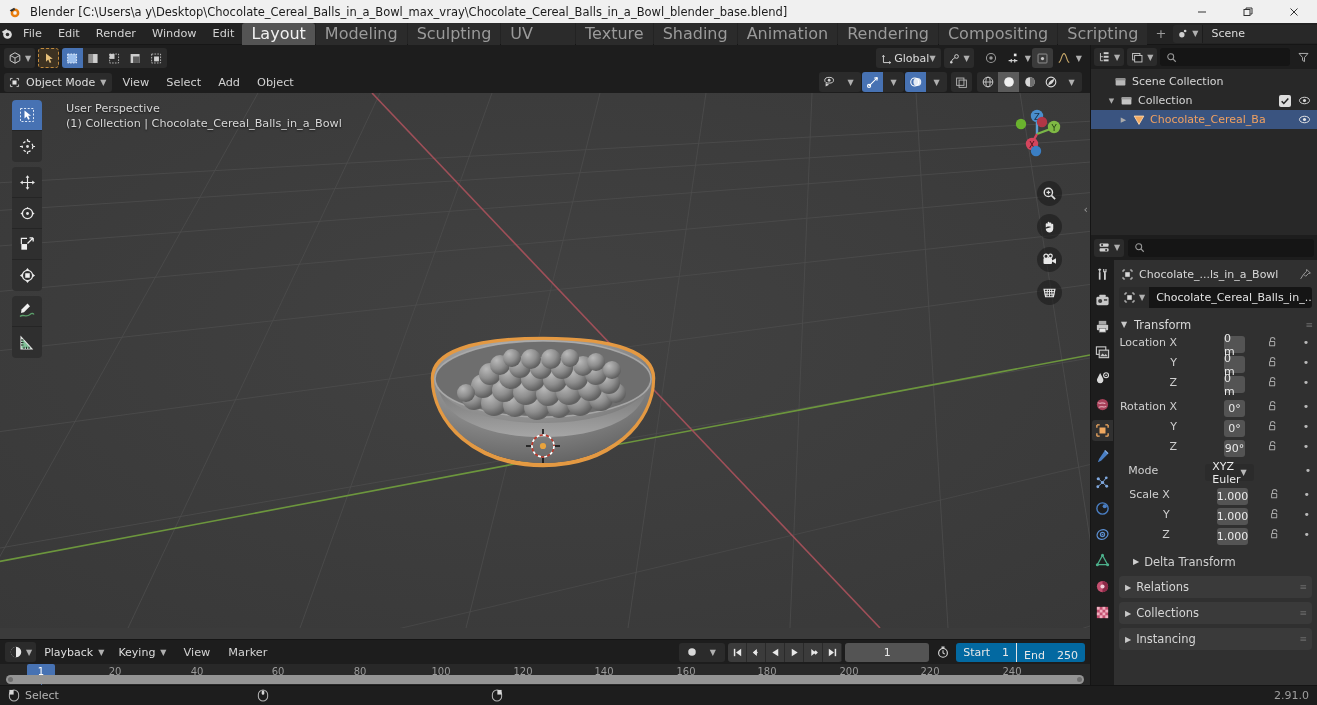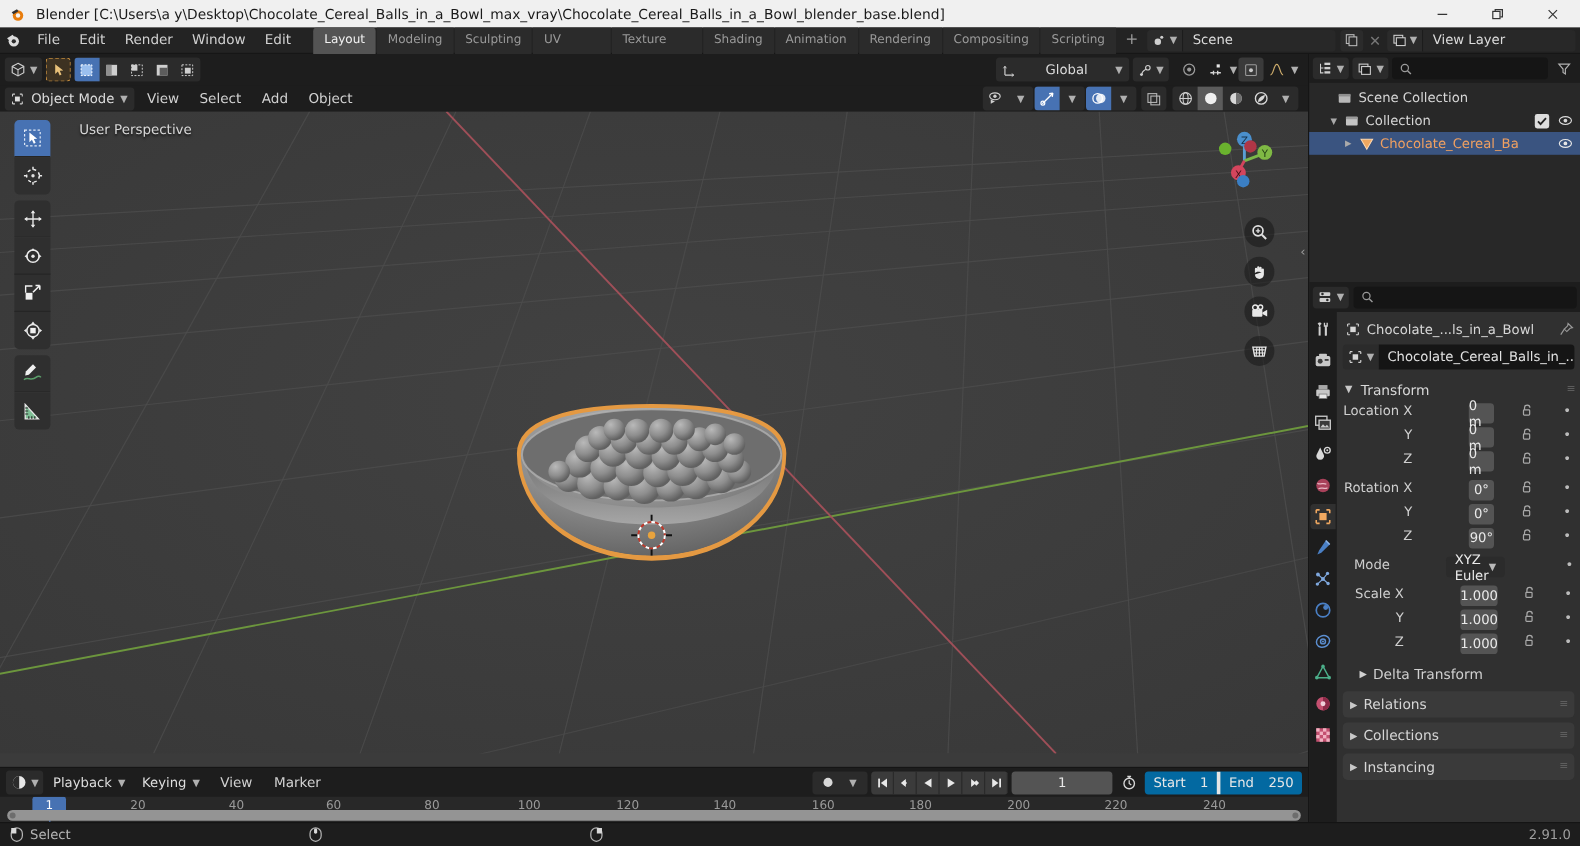--- a/index.html
+++ b/index.html
@@ -30,21 +30,21 @@
   .topbar {
     height:22px; background:#232323; display:flex; align-items:center; flex:0 0 22px;
     border-bottom:1px solid #161616;
   }
   .tb-logo { width:26px; display:flex; align-items:center; justify-content:center; }
   .menu-item {
     padding:0 8px; height:19px; line-height:19px; color:#d2d2d2; font-size:11.3px; border-radius:3px;
   }
   .ws-sep { width:12px; }
   .ws-tab {
-    padding:0 9px; height:22px; line-height:22px; color:#9a9a9a; font-size:10px;
+    padding:0 9px; height:22px; line-height:22px; color:#9a9a9a; font-size:16px;
     background:#2b2b2b; margin-right:1px; position:relative;
   }
   .ws-tab.active { background:#545454; color:#f2f2f2; border-radius:3px 3px 0 0;}
   .ws-plus { padding:0 7px; color:#9b9b9b; font-size:13px; line-height:22px;}
   .tb-right { margin-left:auto; display:flex; align-items:center; padding-right:4px; gap:2px;}
   .id-block { display:flex; align-items:center; height:18px; }
   .id-icon { background:#2b2b2b; border-radius:3px 0 0 3px; height:18px; padding:0 4px; display:flex; align-items:center; gap:2px; }
   .id-field {
     background:#282828; height:18px; line-height:18px; padding:0 8px; min-width:128px;
     color:#dcdcdc; font-size:11px; border-radius:0 3px 3px 0; border-left:1px solid #1c1c1c;
@@ -73,21 +73,21 @@
   .icon-btn.sel { background:#4772b3; }
   .icon-btn.selw { background:#5b5b5b; }
   .grp { display:flex; background:#2b2b2b; border-radius:3px; overflow:hidden; height:20px; align-items:center;}
   .grp .icon-btn { border-radius:0; }
   .mode-select {
     background:#2b2b2b; border-radius:3px; height:19px; display:flex; align-items:center;
     padding:0 6px 0 4px; gap:5px; color:#dedede; font-size:11px;
   }
   .hmenu { padding:0 7px; height:19px; line-height:19px; color:#d2d2d2; font-size:11.3px; border-radius:3px;text-align:right;}
   .dd-caret { color:#b0b0b0; font-size:8px; }
-  .orient-box { background:#2b2b2b; border-radius:3px; height:20px; display:flex; align-items:center; padding:0 5px; gap:23px; color:#dcdcdc; font-size:11px;}
+  .orient-box { background:#2b2b2b; border-radius:3px; height:20px; display:flex; align-items:center; padding:0 5px; gap:0; color:#dcdcdc; font-size:11px;}
 
   .viewport {
     flex:1; position:relative; overflow:hidden;
     background:#3b3b3b;
   }
   .vp-text { position:absolute; left:66px; top:8px; color:#d8d8d8; font-size:11.2px; line-height:15px; text-shadow:0 1px 2px rgba(0,0,0,.7); pointer-events:none;}
   .vp-text .l2 { color:#d8d8d8; }
 
   .toolbar-left {
     position:absolute; left:12px; top:7px; width:30px;
@@ -111,21 +111,21 @@
   
   .timeline { flex:0 0 46px; background:#1d1d1d; display:flex; flex-direction:column; border-top:1px solid #151515;}
   .tl-header { height:24px; display:flex; align-items:center; padding:0 5px; gap:4px;}
   .tl-right { margin-left:auto; display:flex; align-items:center; gap:3px;}
   .rec-grp { background:#2b2b2b; border-radius:3px; height:19px; display:flex; align-items:center; padding:0 2px;}
   .play-grp { background:#3b3b3b; border-radius:3px; height:19px; display:flex; align-items:center; overflow:hidden;}
   .play-btn { width:19px; height:19px; display:flex; align-items:center; justify-content:center; border-right:1px solid #2a2a2a;}
   .frame-field { background:#545454; border-radius:3px; height:19px; width:84px; display:flex; align-items:center; justify-content:center; color:#e8e8e8; font-size:11px;}
   .se-grp { background:#0369a1; border-radius:3px; height:19px; display:flex; align-items:center; overflow:hidden;}
   .se-cell { height:19px; display:flex; align-items:center; padding:0 7px; gap:12px; font-size:11px; color:#e8e8e8;}
-  .se-cell + .se-cell { border-left:3px solid #e5e5e5;}
+  .se-cell + .se-cell { border-left:1px solid #e5e5e5;align-items:flex-end;}
   .tl-ruler { flex:1; position:relative; background:#282828; overflow:hidden;}
   .tl-tick { position:absolute; top:2px; color:#9a9a9a; font-size:10px; transform:translateX(-50%); }
   .tl-playhead {
     position:absolute; top:0px; height:15px; background:#4772b3; border-radius:2px;
     color:#fff; font-size:10px; display:flex; align-items:center; justify-content:center; min-width:28px;
     transform:translateX(-50%);
   }
   .tl-playline { position:absolute; top:15px; bottom:0; width:1px; background:#4772b3; }
   .tl-scroll { position:absolute; left:6px; right:6px; bottom:1px; height:9px; background:#949494; border-radius:5px;}
   .tl-scroll::before, .tl-scroll::after { content:""; position:absolute; top:2px; width:5px; height:5px; border-radius:50%; background:#6d6d6d;}
@@ -587,20 +587,21 @@
             <g transform="translate(543,353)">
               <circle r="11" fill="none" stroke="#ffffff" stroke-width="1.6" stroke-dasharray="3.2 3.2"></circle>
               <circle r="11" fill="none" stroke="#c0392b" stroke-width="1.6" stroke-dasharray="3.2 3.2" stroke-dashoffset="3.2"></circle>
               <circle r="3.1" fill="#e8a33d"></circle>
               <path d="M0 -17 V-12 M0 12 V17 M-17 0 H-12 M12 0 H17" stroke="#111" stroke-width="1.6"></path>
             </g>
           </svg>
 
           <div class="vp-text">
             <div>User Perspective</div>
+            <div class="l2">(1) Collection | Chocolate_Cereal_Balls_in_a_Bowl</div>
           </div>
 
           <div class="toolbar-left">
             <div class="tool-btn first active">
               <svg width="16" height="16" viewBox="0 0 16 16">
                 <rect x="1.5" y="1.5" width="13" height="13" fill="none" stroke="#dfe9f7" stroke-width="1" stroke-dasharray="2 1.6"></rect>
                 <path d="M5.5 3.5 L5.5 11.5 L7.6 9.4 L9.2 12.8 L10.7 12 L9.2 8.8 L12 8.7 Z" fill="#ffffff"></path>
               </svg>
             </div>
             <div class="tool-btn rt">

